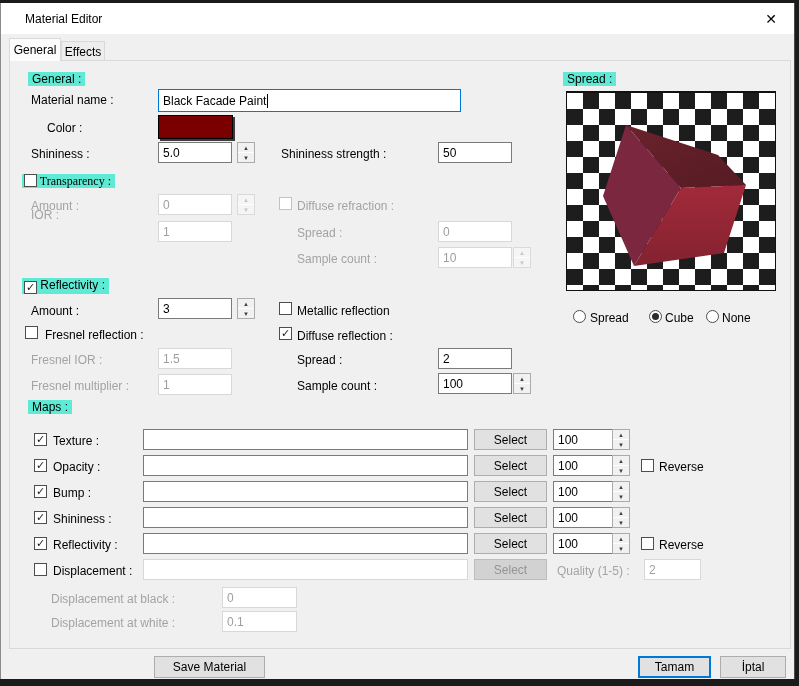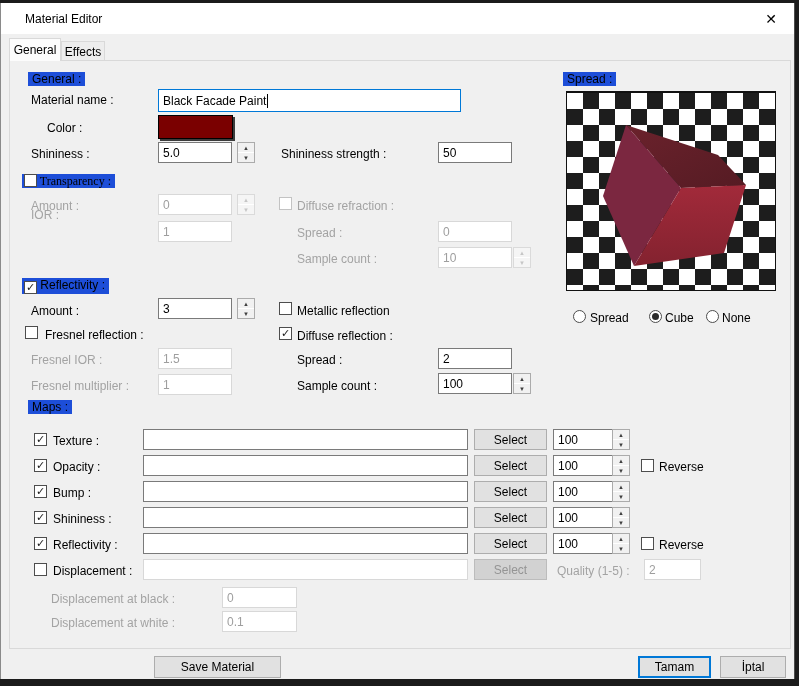--- a/index.html
+++ b/index.html
@@ -6,21 +6,21 @@
   #stage{position:relative;width:799px;height:686px;background:#1b1b1b;font-family:"Liberation Sans",sans-serif;font-size:12px;color:#000;overflow:hidden;}
   .dialog{position:absolute;left:0;top:3px;width:795px;height:676px;background:#f0f0f0;border-right:1px solid #4c4c4c;border-left:1px solid #8a8a8a;box-sizing:border-box;}
   .titlebar{position:absolute;left:0;top:0;width:100%;height:31px;background:#ffffff;}
   .title{position:absolute;left:24px;top:9px;font-size:12px;}
   .closebtn{position:absolute;right:6px;top:2px;width:34px;height:27px;display:flex;align-items:center;justify-content:center;font-size:14px;color:#000;cursor:default;}
   .tab{position:absolute;box-sizing:border-box;display:flex;align-items:center;justify-content:center;border:1px solid #d9d9d9;border-bottom:none;}
   .tab.sel{left:8px;top:35px;width:52px;height:23px;background:#fcfcfc;z-index:3;}
   .tab.uns{left:60px;top:38px;width:44px;height:20px;background:#ededed;z-index:1;}
   .tabpage{position:absolute;left:8px;top:57px;width:782px;height:589px;background:#f0f0f0;border:1px solid #d9d9d9;box-sizing:border-box;z-index:2;}
   .grp{position:absolute;border:1px solid #dcdcdc;box-sizing:border-box;z-index:1;}
-  .legend{position:absolute;background:#1d4ed8;padding:0 4px;white-space:nowrap;z-index:4;line-height:14px;}
+  .legend{position:absolute;background:#5eead4;padding:0 4px;white-space:nowrap;z-index:4;line-height:14px;}
   .lbl{position:absolute;white-space:nowrap;line-height:14px;z-index:4;}
   .dis{color:#a3a3a3;}
   .field{position:absolute;background:#fff;border:1px solid #7a7a7a;box-sizing:border-box;height:21px;display:flex;align-items:center;padding:0 4px;z-index:4;overflow:hidden;white-space:nowrap;}
   .field.off{border-color:#d8d8d8;color:#9e9e9e;}
   .field.focus{border:1px solid #0078d7;}
   .caret{display:inline-block;width:1px;height:14px;background:#000;margin-left:1px;}
   .swatch{position:absolute;width:75px;height:24px;background:#7a0000;border:1px solid #000;box-shadow:2px 2px 0 #3c3c3c;box-sizing:border-box;z-index:4;}
   .spin{position:absolute;width:18px;height:21px;box-sizing:border-box;display:flex;flex-direction:column;gap:1px;background:#fff;border:1px solid #ababab;z-index:4;}
   .spin .sb{flex:1;display:flex;align-items:center;justify-content:center;background:#f1f1f1;color:#3f3f3f;font-size:6px;line-height:1;}
   .spin.off{border-color:#dadada;}
@@ -329,21 +329,21 @@
     <polygon points="60,34 115,97 68,175 37,105" fill="#7b2740"></polygon>
     <polygon points="115,97 180,94 158,162 68,175" fill="url(#gr)"></polygon>
   </svg>
   <span class="radio" style="left:572px;top:307px;"></span>
   <div class="lbl" style="left:589px;top:308px;">Spread</div>
   <span class="radio on" style="left:648px;top:307px;"></span>
   <div class="lbl" style="left:664px;top:308px;">Cube</div>
   <span class="radio" style="left:705px;top:307px;"></span>
   <div class="lbl" style="left:721px;top:308px;">None</div>
 
-  <div class="btn" style="left:153px;top:653px;width:127px;height:22px;">
+  <div class="btn" style="left:153px;top:653px;width:111px;height:22px;">
         <span>Save Material</span>
       </div>
   <div class="btn focus" style="left:637px;top:653px;width:73px;height:22px;">
         <span>Tamam</span>
       </div>
   <div class="btn" style="left:719px;top:653px;width:66px;height:22px;">
         <span>İptal</span>
       </div>
 
  </div>

